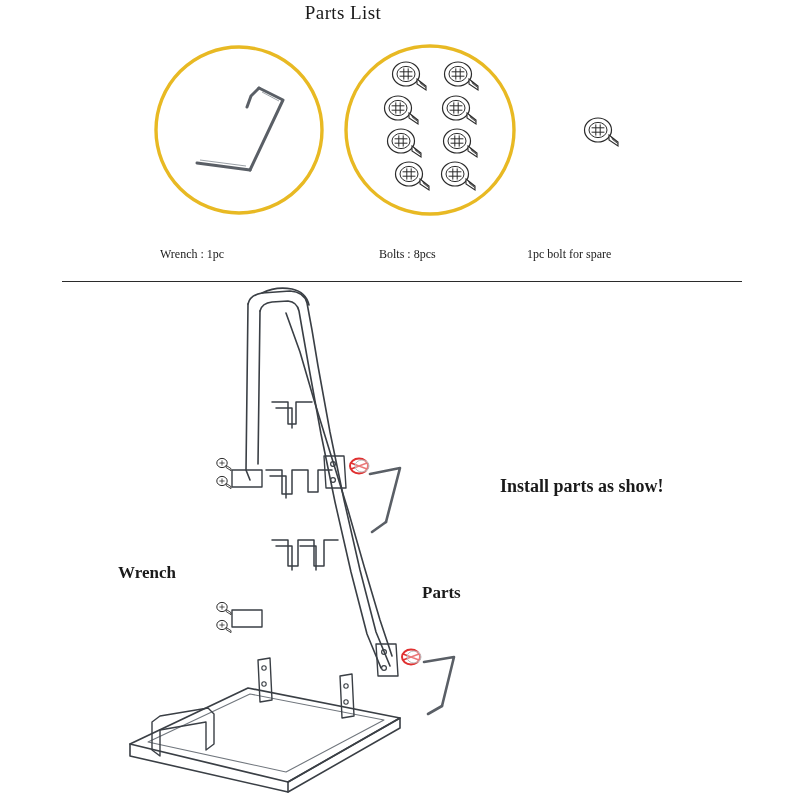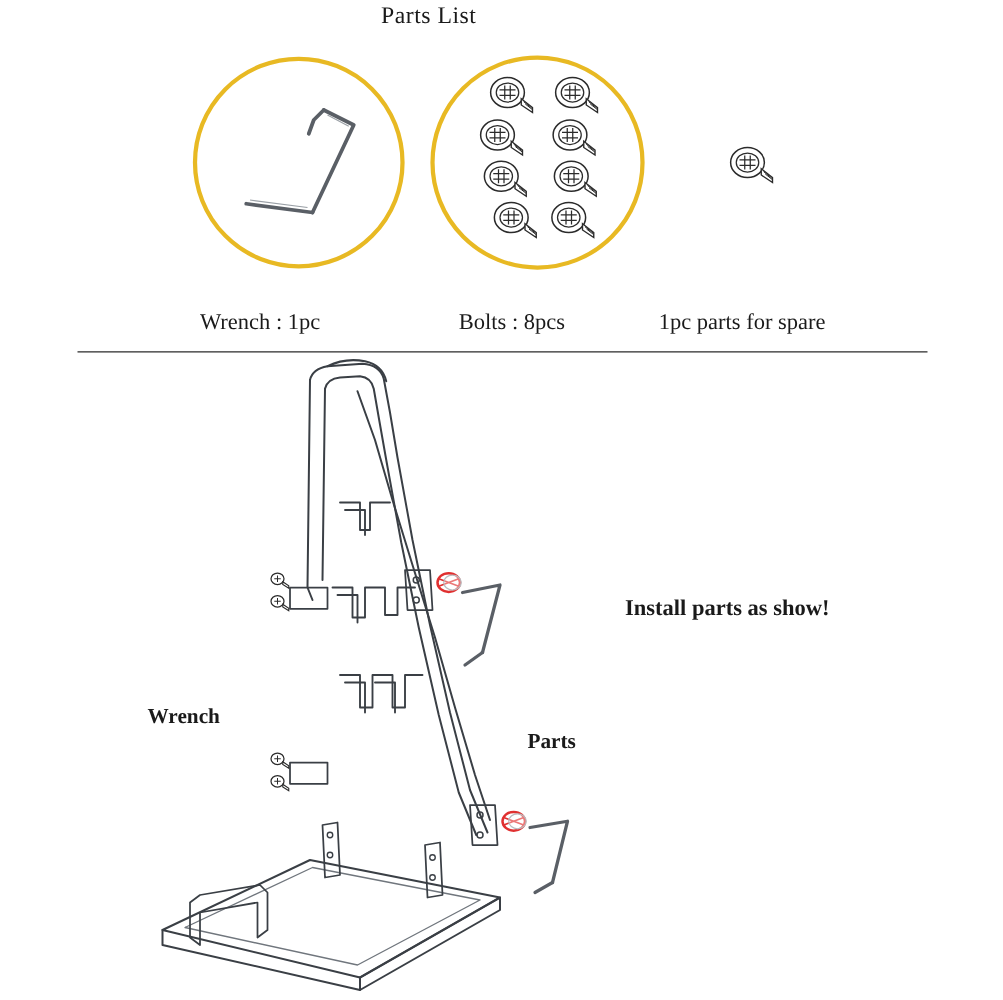--- a/index.html
+++ b/index.html
@@ -25,25 +25,25 @@
     position: absolute;
     top: 2px;
     left: 0;
     width: 686px;
     text-align: center;
     font-size: 19px;
     letter-spacing: 0.4px;
   }
   .caption {
     position: absolute;
-    font-size: 18px;
+    font-size: 12px;
     white-space: nowrap;
   }
   .cap-wrench   { top: 247px; left: 160px; }
-  .cap-bolts    { top: 247px; left: 367px; text-align: right; }
+  .cap-bolts    { top: 247px; left: 379px; text-align: right; }
   .cap-spare    { top: 247px; left: 527px; }
   .label {
     position: absolute;
     font-size: 17px;
     font-weight: bold;
     white-space: nowrap;
   }
   .lbl-install  { top: 476px; left: 500px; font-weight: bold; font-size: 18px; }
   .lbl-bolts    { top: 563px; left: 118px; }
   .lbl-wrench   { top: 583px; left: 422px; }
@@ -207,17 +207,17 @@
       <use href="#small-bolt-pair" x="222" y="625"></use>
     </g>
 </svg>
 
 <div class="title">Parts List</div>
 
 <div class="divider"></div>
 
 <div class="caption cap-wrench">Wrench : 1pc</div>
 <div class="caption cap-bolts">Bolts : 8pcs</div>
-<div class="caption cap-spare">1pc parts for spare</div>
+<div class="caption cap-spare">1pc bolt for spare</div>
 
 <div class="label lbl-install">Install parts as show!</div>
 <div class="label lbl-bolts">Wrench</div>
 <div class="label lbl-wrench">Parts</div>
 
 </body></html>

